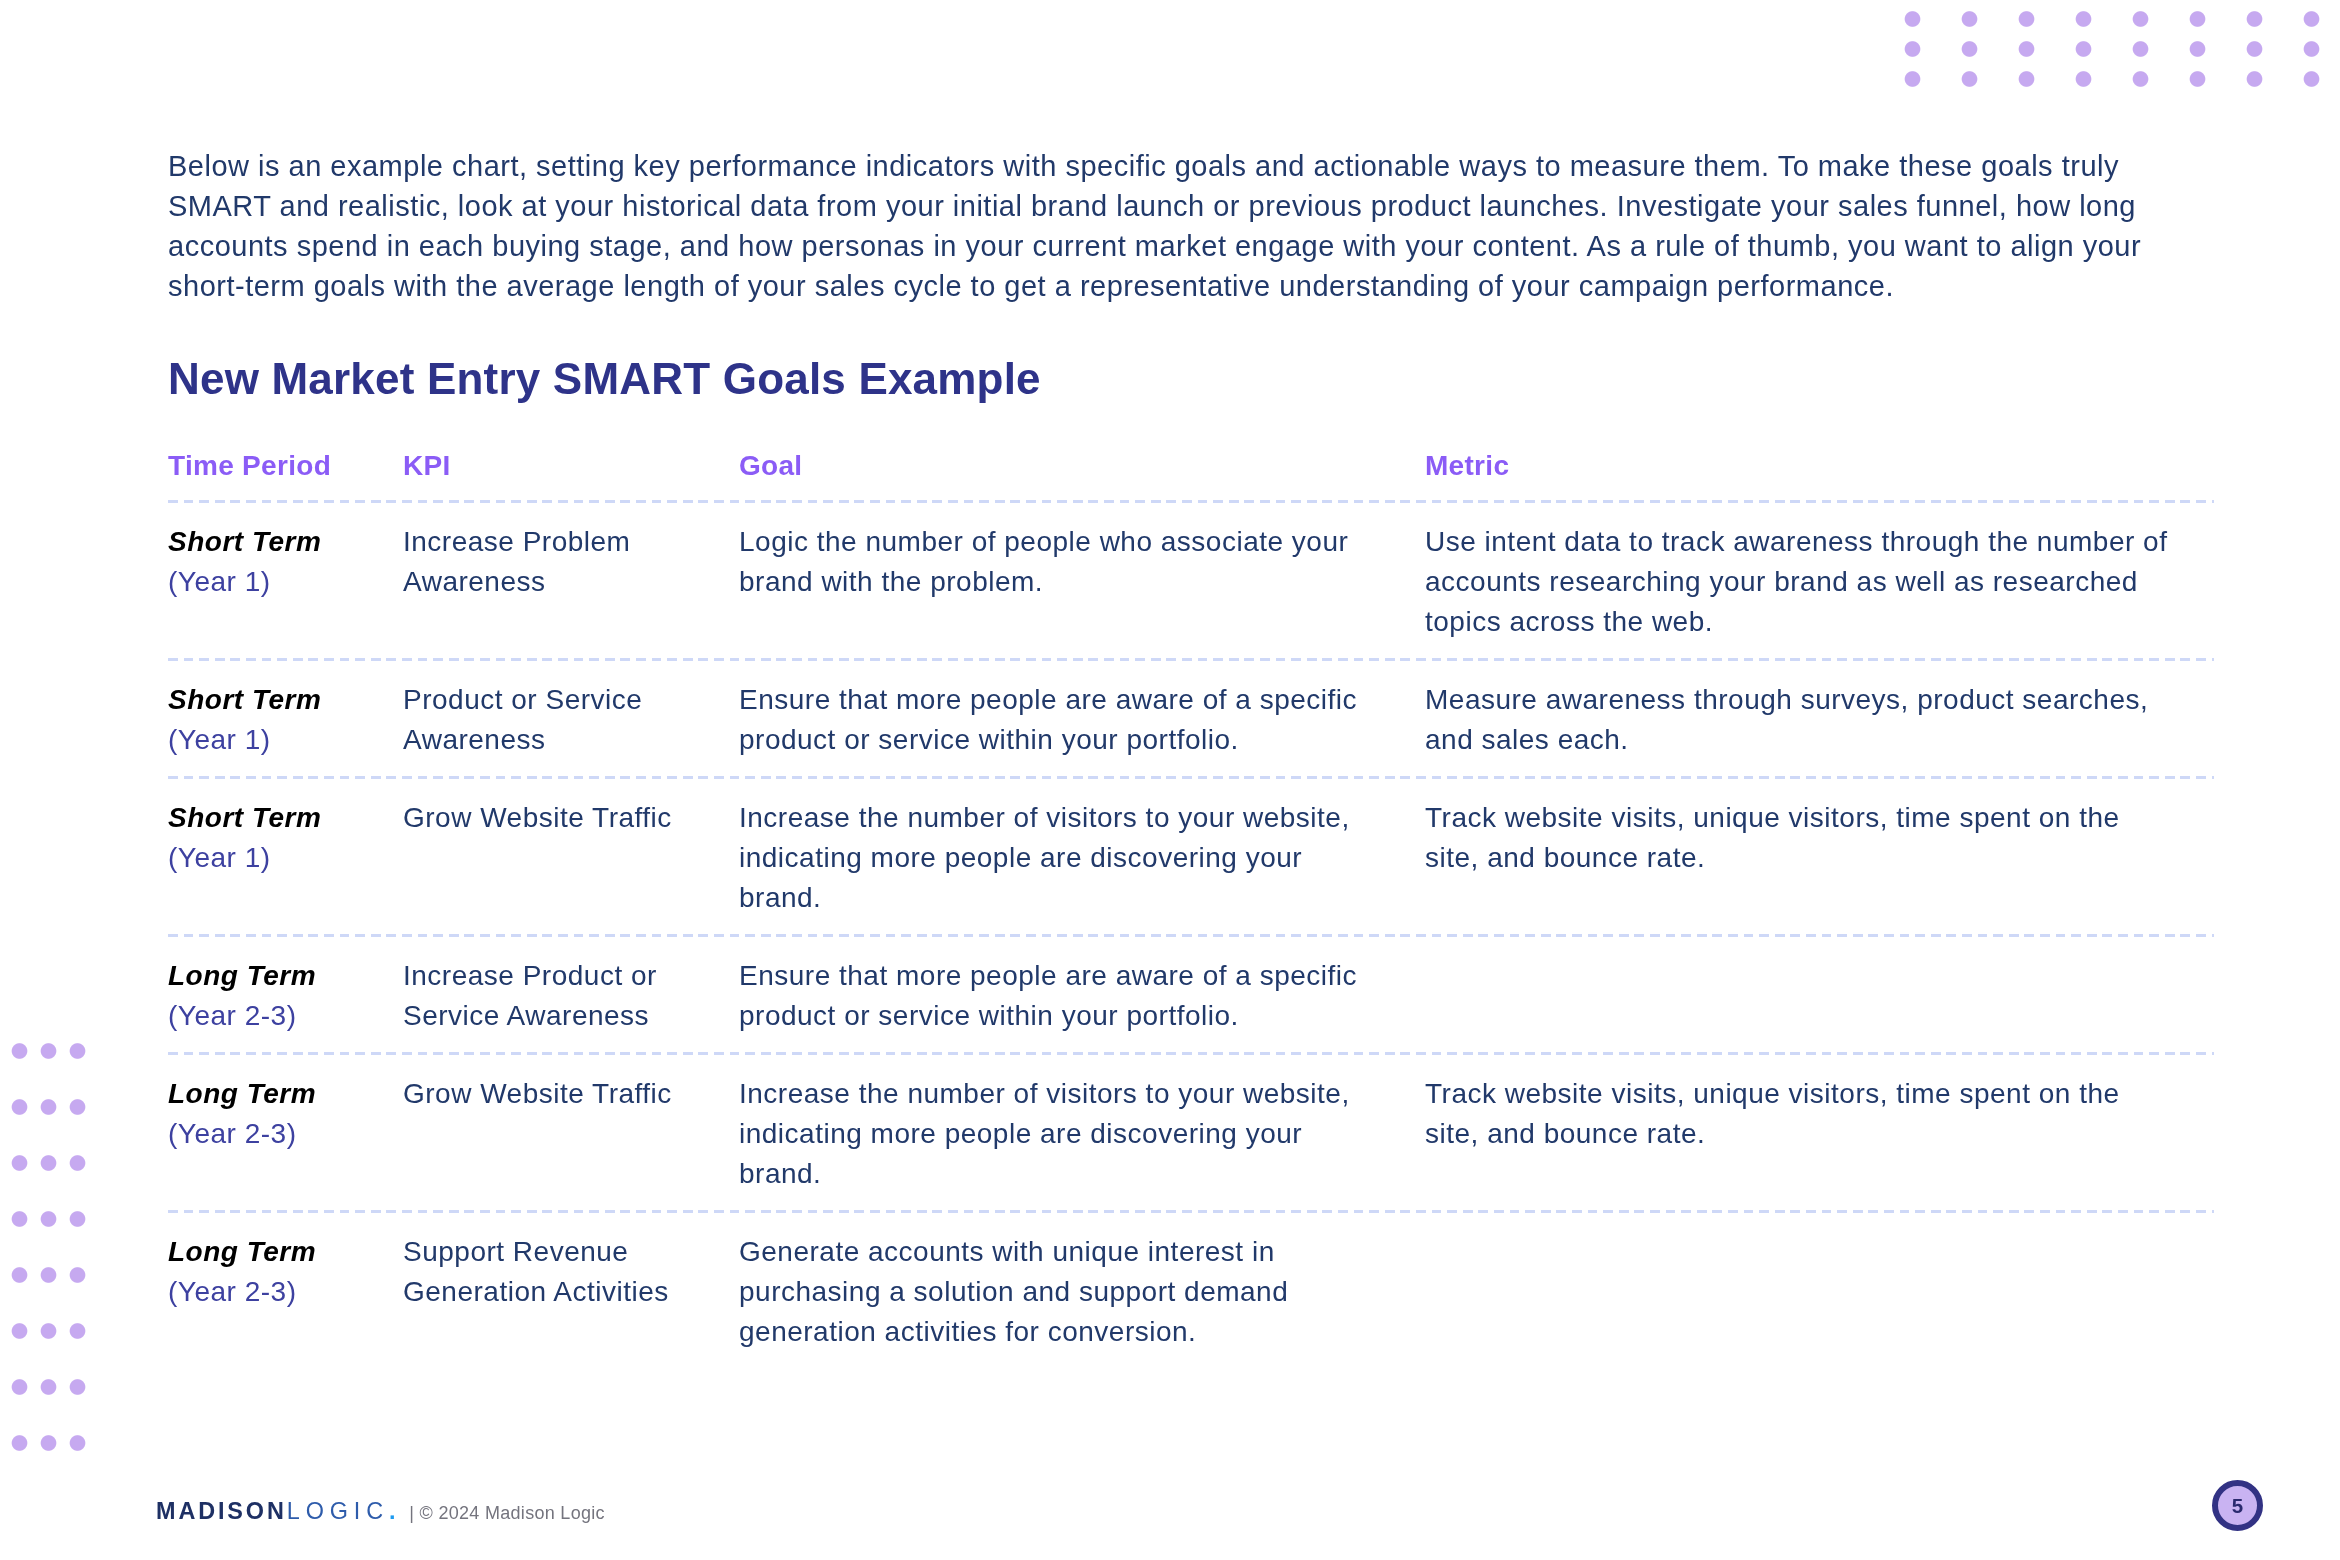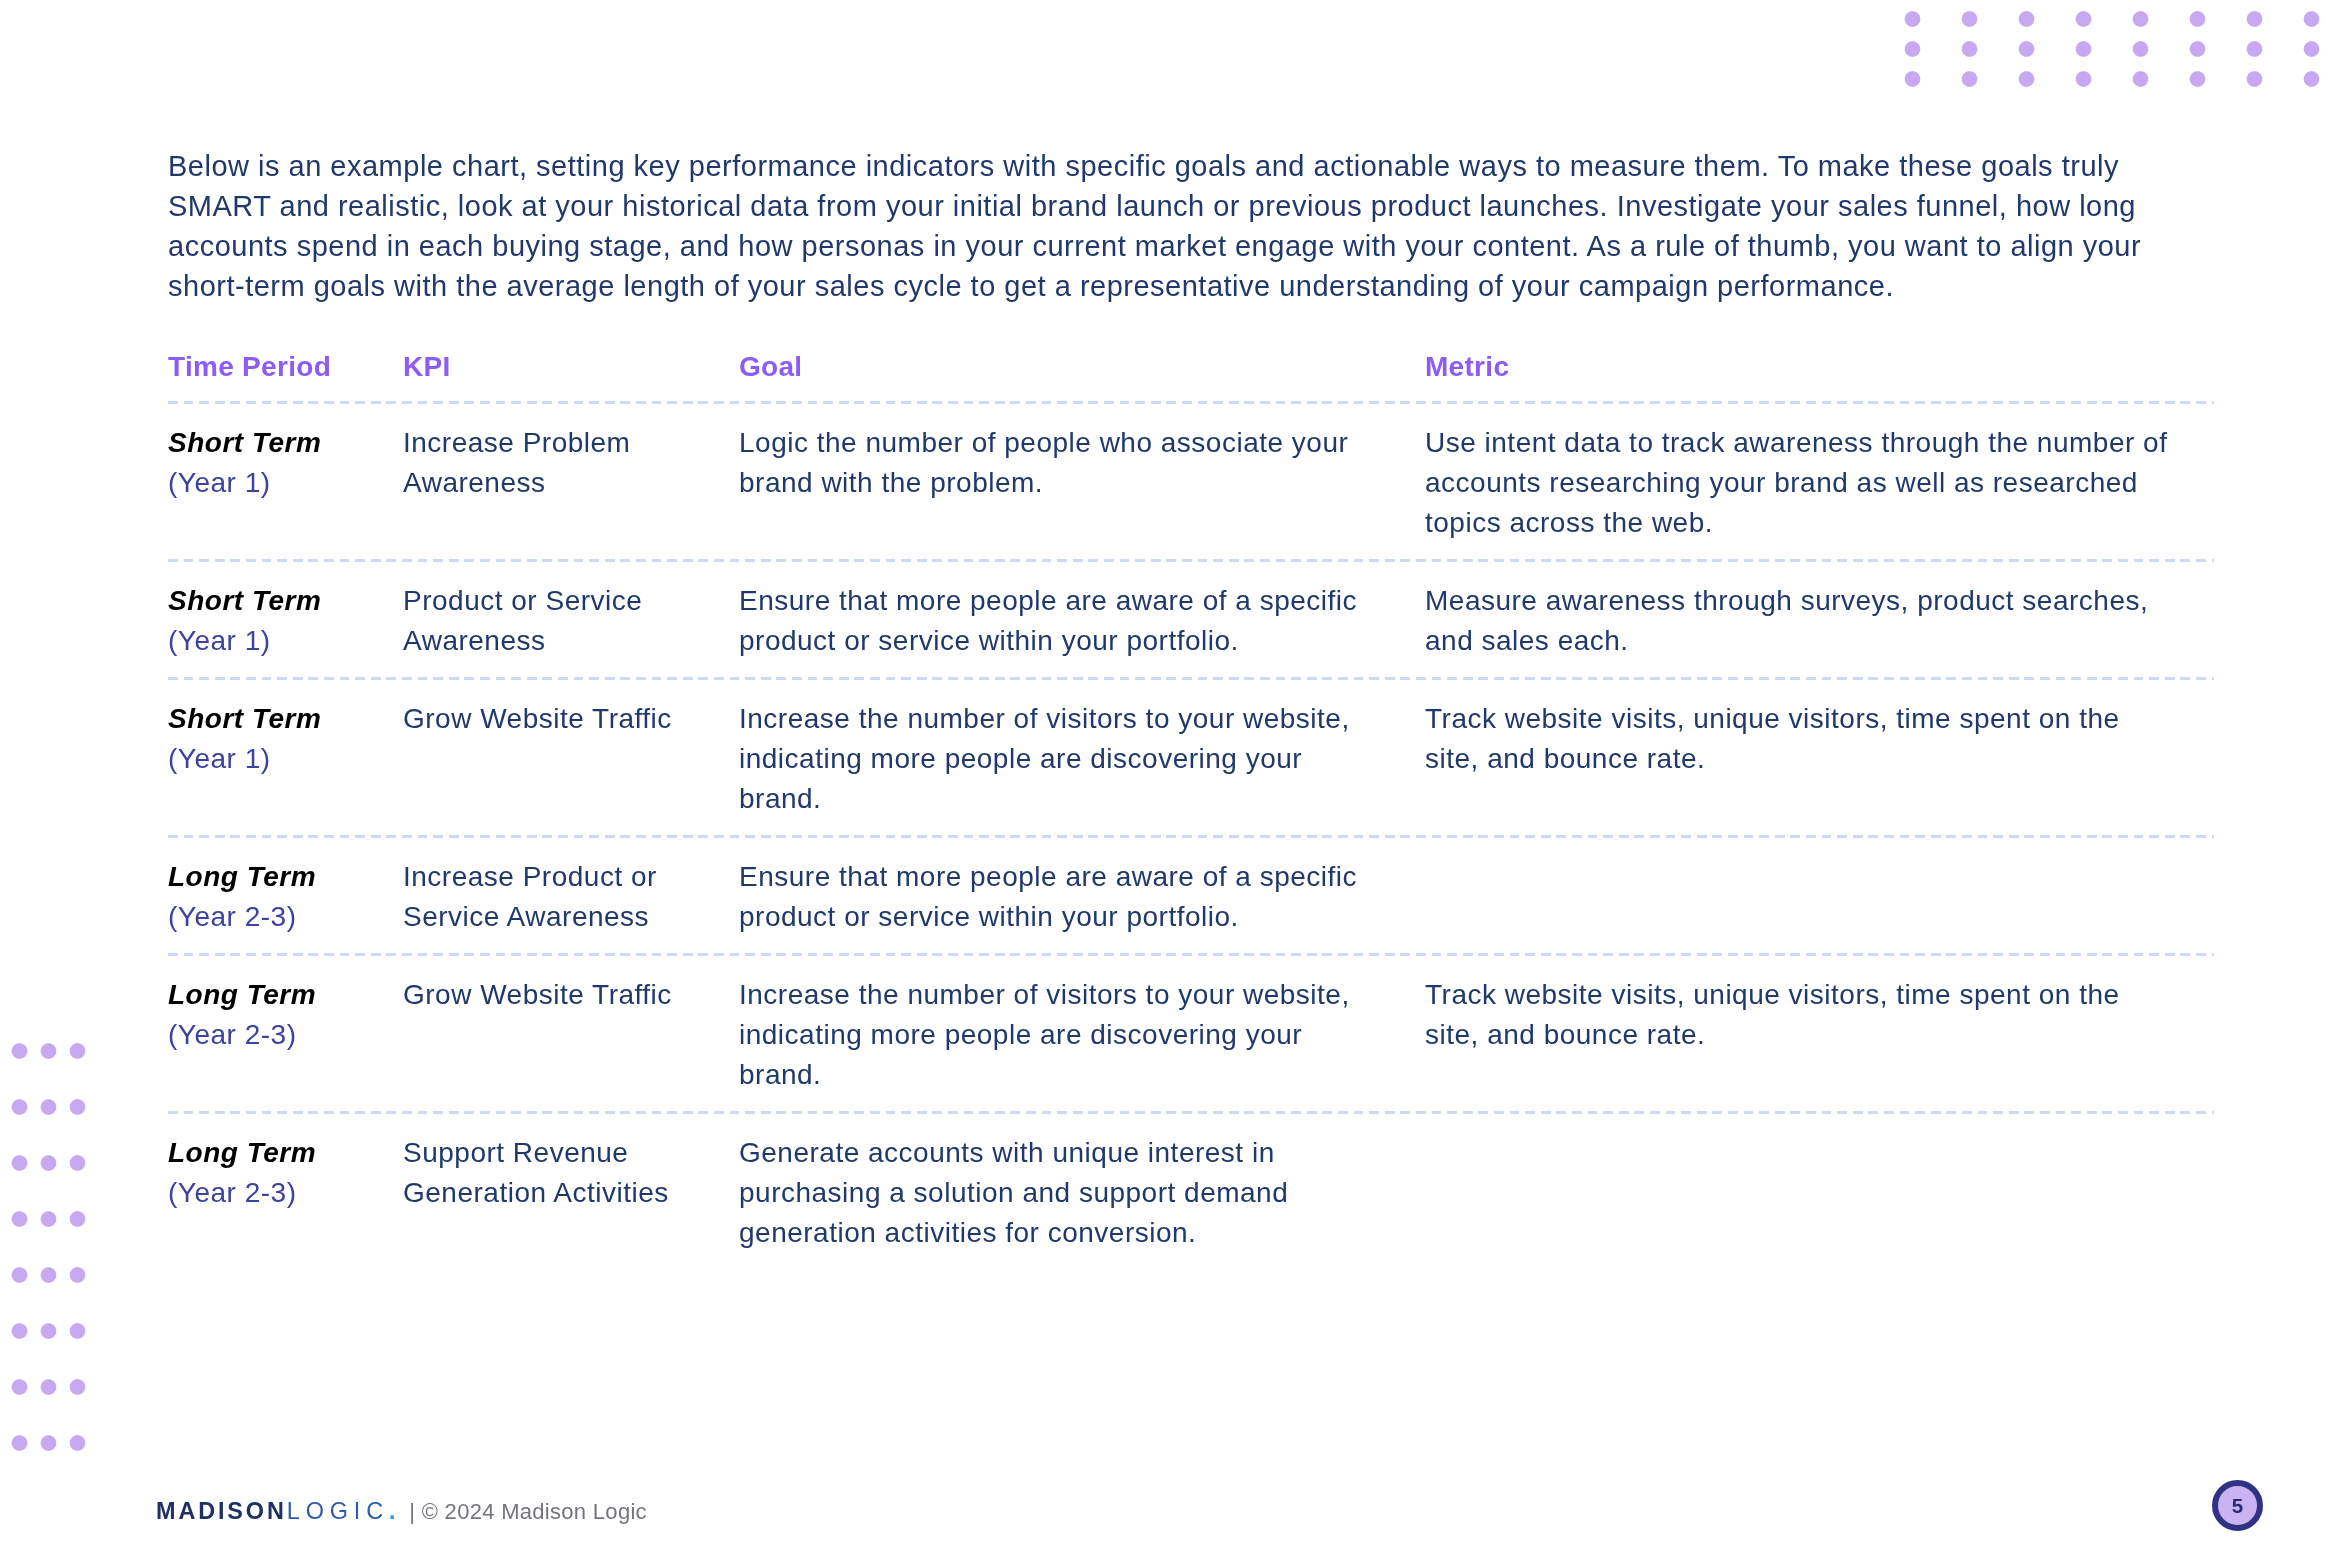--- a/index.html
+++ b/index.html
@@ -79,21 +79,21 @@
 
   
   .footer-logo {
     position: absolute; left: 156px; top: 1497px;
     font-size: 23.4px; line-height: 29px; white-space: nowrap;
   }
   .logo-madison { font-weight: 700; color: #1e3064; letter-spacing: 2.9px; }
   .logo-logic   { font-weight: 400; color: #2e5cab; letter-spacing: 5.9px; }
   .logo-dot     { font-weight: 700; color: #1e9bf0; }
   .footer-copy  {
-    color: #74747e; font-size: 22px; letter-spacing: 0.3px;
+    color: #74747e; font-size: 18px; letter-spacing: 0.3px;
     margin-left: 13.7px; font-weight: 400;
   }
   .page-badge {
     position: absolute; left: 2212px; top: 1480px;
     width: 51px; height: 51px;
     border-radius: 50%;
     border: 6.8px solid #323284;
     background: #c9b3f2;
     display: flex; align-items: center; justify-content: center;
     color: #2a2a6e; font-weight: 700; font-size: 20.5px;
@@ -104,20 +104,21 @@
 
 <div class="page">
 
   <div class="dots dots-top-right"></div>
   <div class="dots dots-left"></div>
 
   <div class="content">
 
     <p class="intro">Below is an example chart, setting key performance indicators with specific goals and actionable ways to measure them. To make these goals truly SMART and realistic, look at your historical data from your initial brand launch or previous product launches. Investigate your sales funnel, how long accounts spend in each buying stage, and how personas in your current market engage with your content. As a rule of thumb, you want to align your short-term goals with the average length of your sales cycle to get a representative understanding of your campaign performance.</p>
 
+    <h1 class="title"><span>New Market Entry </span><span class="t-bold">SMART Goals Example</span></h1>
 
     <div class="kpi-table">
 
       <div class="t-row t-head">
         <div class="cell c1">Time Period</div>
         <div class="cell c2">KPI</div>
         <div class="cell c3">Goal</div>
         <div class="cell c4">Metric</div>
       </div>
       <div class="sep"></div>

